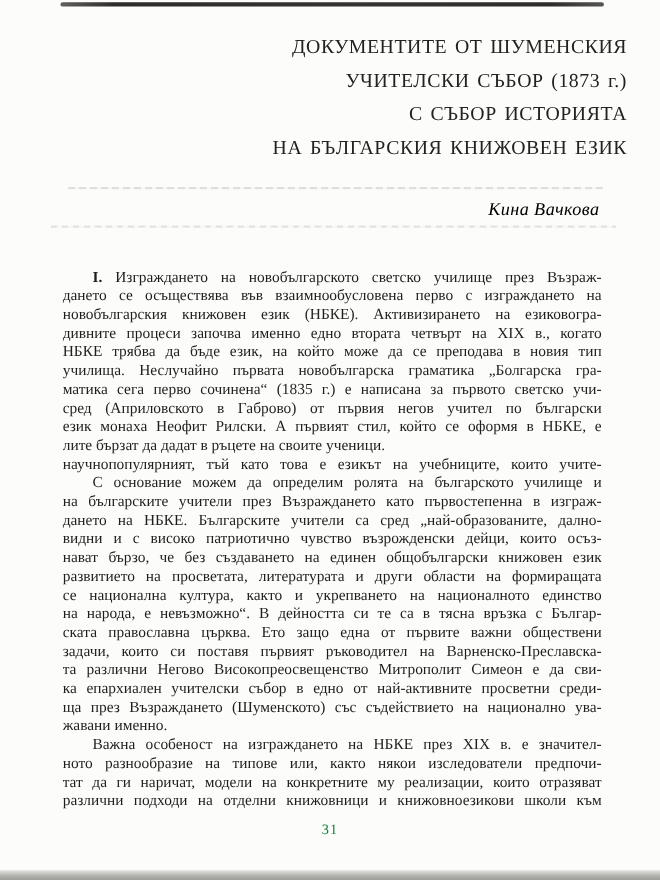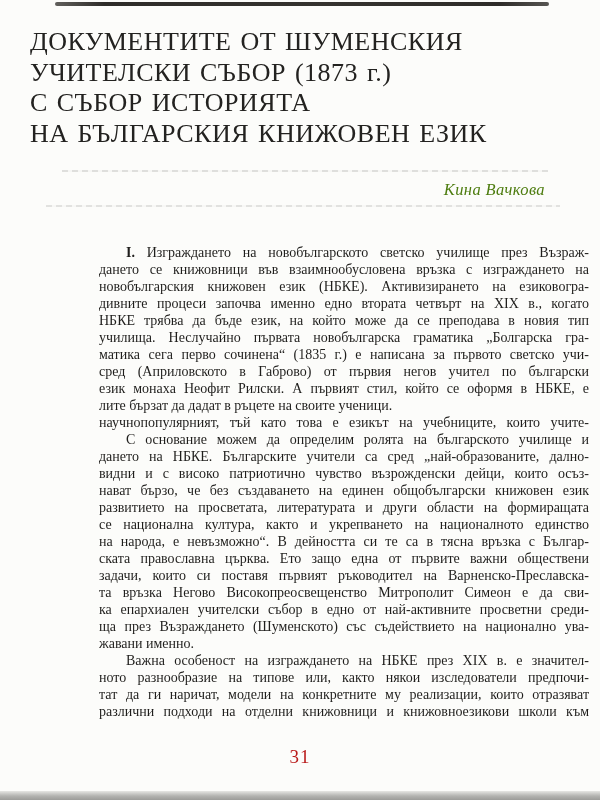--- a/index.html
+++ b/index.html
@@ -14,55 +14,55 @@
     background: #fcfcfa;
   }
   
   .scan-topline {
     position: absolute; left: 55px; top: 2px; width: 494px; height: 4px;
     background: linear-gradient(to right, rgba(45,43,39,.75), #2e2c29 10%, #35332f 55%, #2e2c29 90%, rgba(45,43,39,.8));
     border-radius: 2px;
   }
   .title {
     position: absolute; top: 27px; left: 30px; right: 30px; margin: 0;
-    font-size: 26px; font-weight: 400; line-height: 30.5px;
+    font-size: 18px; font-weight: 400; line-height: 30.5px;
     letter-spacing: 0.5px; word-spacing: 2px;
-    text-align: left; color: #232220;
+    text-align: right; color: #232220;
   }
   .title span { display: block; }
   
   .bleed {
     position: absolute; height: 2px;
     background: repeating-linear-gradient(to right,
       rgba(70,70,66,0.16) 0 6px, rgba(70,70,66,0.03) 6px 10px);
   }
   .bleed-1 { left: 62px; right: 52px; top: 170px; }
   .bleed-2 { left: 46px; right: 40px; top: 205px; opacity: 0.9; }
   .author {
     position: absolute; top: 180px; right: 55px;
     font-style: italic; font-size: 16.5px; letter-spacing: 0.4px;
-    color: #4d7c0f;
+    color: #000000;
   }
   .body-text {
     position: absolute; top: 244px; left: 57px; width: 490px;
-    font-size: 14px; color: #1f1e1c; margin-left: 42px;
+    font-size: 14px; color: #1f1e1c;
   }
   .bline {
     height: 17px; line-height: 17px; overflow: hidden;
     text-align: justify;
   }
   .bline::after { content: ""; display: inline-block; width: 100%; height: 0; }
   .indent { text-indent: 27px; }
   .pend { text-align: left; }
   .pend::after { content: none; }
   .lead { font-weight: 700; }
   .page-number {
     position: absolute; top: 746px; left: 0; right: 0;
-    text-align: center; font-size: 19px; letter-spacing: 1px;
-    color: #b91c1c;
+    text-align: center; font-size: 13px; letter-spacing: 1px;
+    color: #15803d;
   }
   
   .scan-bottom {
     position: absolute; left: 0; right: 0; bottom: 0; height: 9px;
     background: linear-gradient(to bottom, #e6e6e3, #b3b3b0 55%, #9c9c99);
   }
 </style>
 </head>
 <body>
 
@@ -76,41 +76,42 @@
     <span>С СЪБОР ИСТОРИЯТА</span>
     <span>НА БЪЛГАРСКИЯ КНИЖОВЕН ЕЗИК</span>
   </h1>
 
   <div class="bleed bleed-1"></div>
   <div class="author">Кина Вачкова</div>
   <div class="bleed bleed-2"></div>
 
   <div class="body-text">
     <div class="bline indent"><b class="lead">I.</b><span> Изграждането на новобългарското светско училище през Възраж-</span></div>
-    <div class="bline">дането се книжовници във взаимнообусловена връзка с изграждането на</div>
+    <div class="bline">дането се осъществява във взаимнообусловена перво с изграждането на</div>
     <div class="bline">новобългарския книжовен език (НБКЕ). Активизирането на езиковогра-</div>
     <div class="bline">дивните процеси започва именно едно втората четвърт на XIX в., когато</div>
     <div class="bline">НБКЕ трябва да бъде език, на който може да се преподава в новия тип</div>
     <div class="bline">училища. Неслучайно първата новобългарска граматика „Болгарска гра-</div>
     <div class="bline">матика сега перво сочинена“ (1835 г.) е написана за първото светско учи-</div>
     <div class="bline">сред (Априловското в Габрово) от първия негов учител по български</div>
     <div class="bline">език монаха Неофит Рилски. А първият стил, който се оформя в НБКЕ, е</div>
     <div class="bline pend">лите бързат да дадат в ръцете на своите ученици.</div>
     <div class="bline">научнопопулярният, тъй като това е езикът на учебниците, които учите-</div>
 
     <div class="bline indent">С основание можем да определим ролята на българското училище и</div>
+    <div class="bline">на българските учители през Възраждането като първостепенна в изграж-</div>
     <div class="bline">дането на НБКЕ. Българските учители са сред „най-образованите, дално-</div>
     <div class="bline">видни и с високо патриотично чувство възрожденски дейци, които осъз-</div>
     <div class="bline">нават бързо, че без създаването на единен общобългарски книжовен език</div>
     <div class="bline">развитието на просветата, литературата и други области на формиращата</div>
     <div class="bline">се национална култура, както и укрепването на националното единство</div>
     <div class="bline">на народа, е невъзможно“. В дейността си те са в тясна връзка с Българ-</div>
     <div class="bline">ската православна църква. Ето защо една от първите важни обществени</div>
     <div class="bline">задачи, които си поставя първият ръководител на Варненско-Преславска-</div>
-    <div class="bline">та връзка Негово Високопреосвещенство Митрополит Симеон е да сви-</div>
+    <div class="bline">та различни Негово Високопреосвещенство Митрополит Симеон е да сви-</div>
     <div class="bline">ка епархиален учителски събор в едно от най-активните просветни среди-</div>
     <div class="bline">ща през Възраждането (Шуменското) със съдействието на национално ува-</div>
     <div class="bline pend">жавани именно.</div>
 
     <div class="bline indent">Важна особеност на изграждането на НБКЕ през XIX в. е значител-</div>
     <div class="bline">ното разнообразие на типове или, както някои изследователи предпочи-</div>
     <div class="bline">тат да ги наричат, модели на конкретните му реализации, които отразяват</div>
     <div class="bline">различни подходи на отделни книжовници и книжовноезикови школи към</div>
   </div>
 

